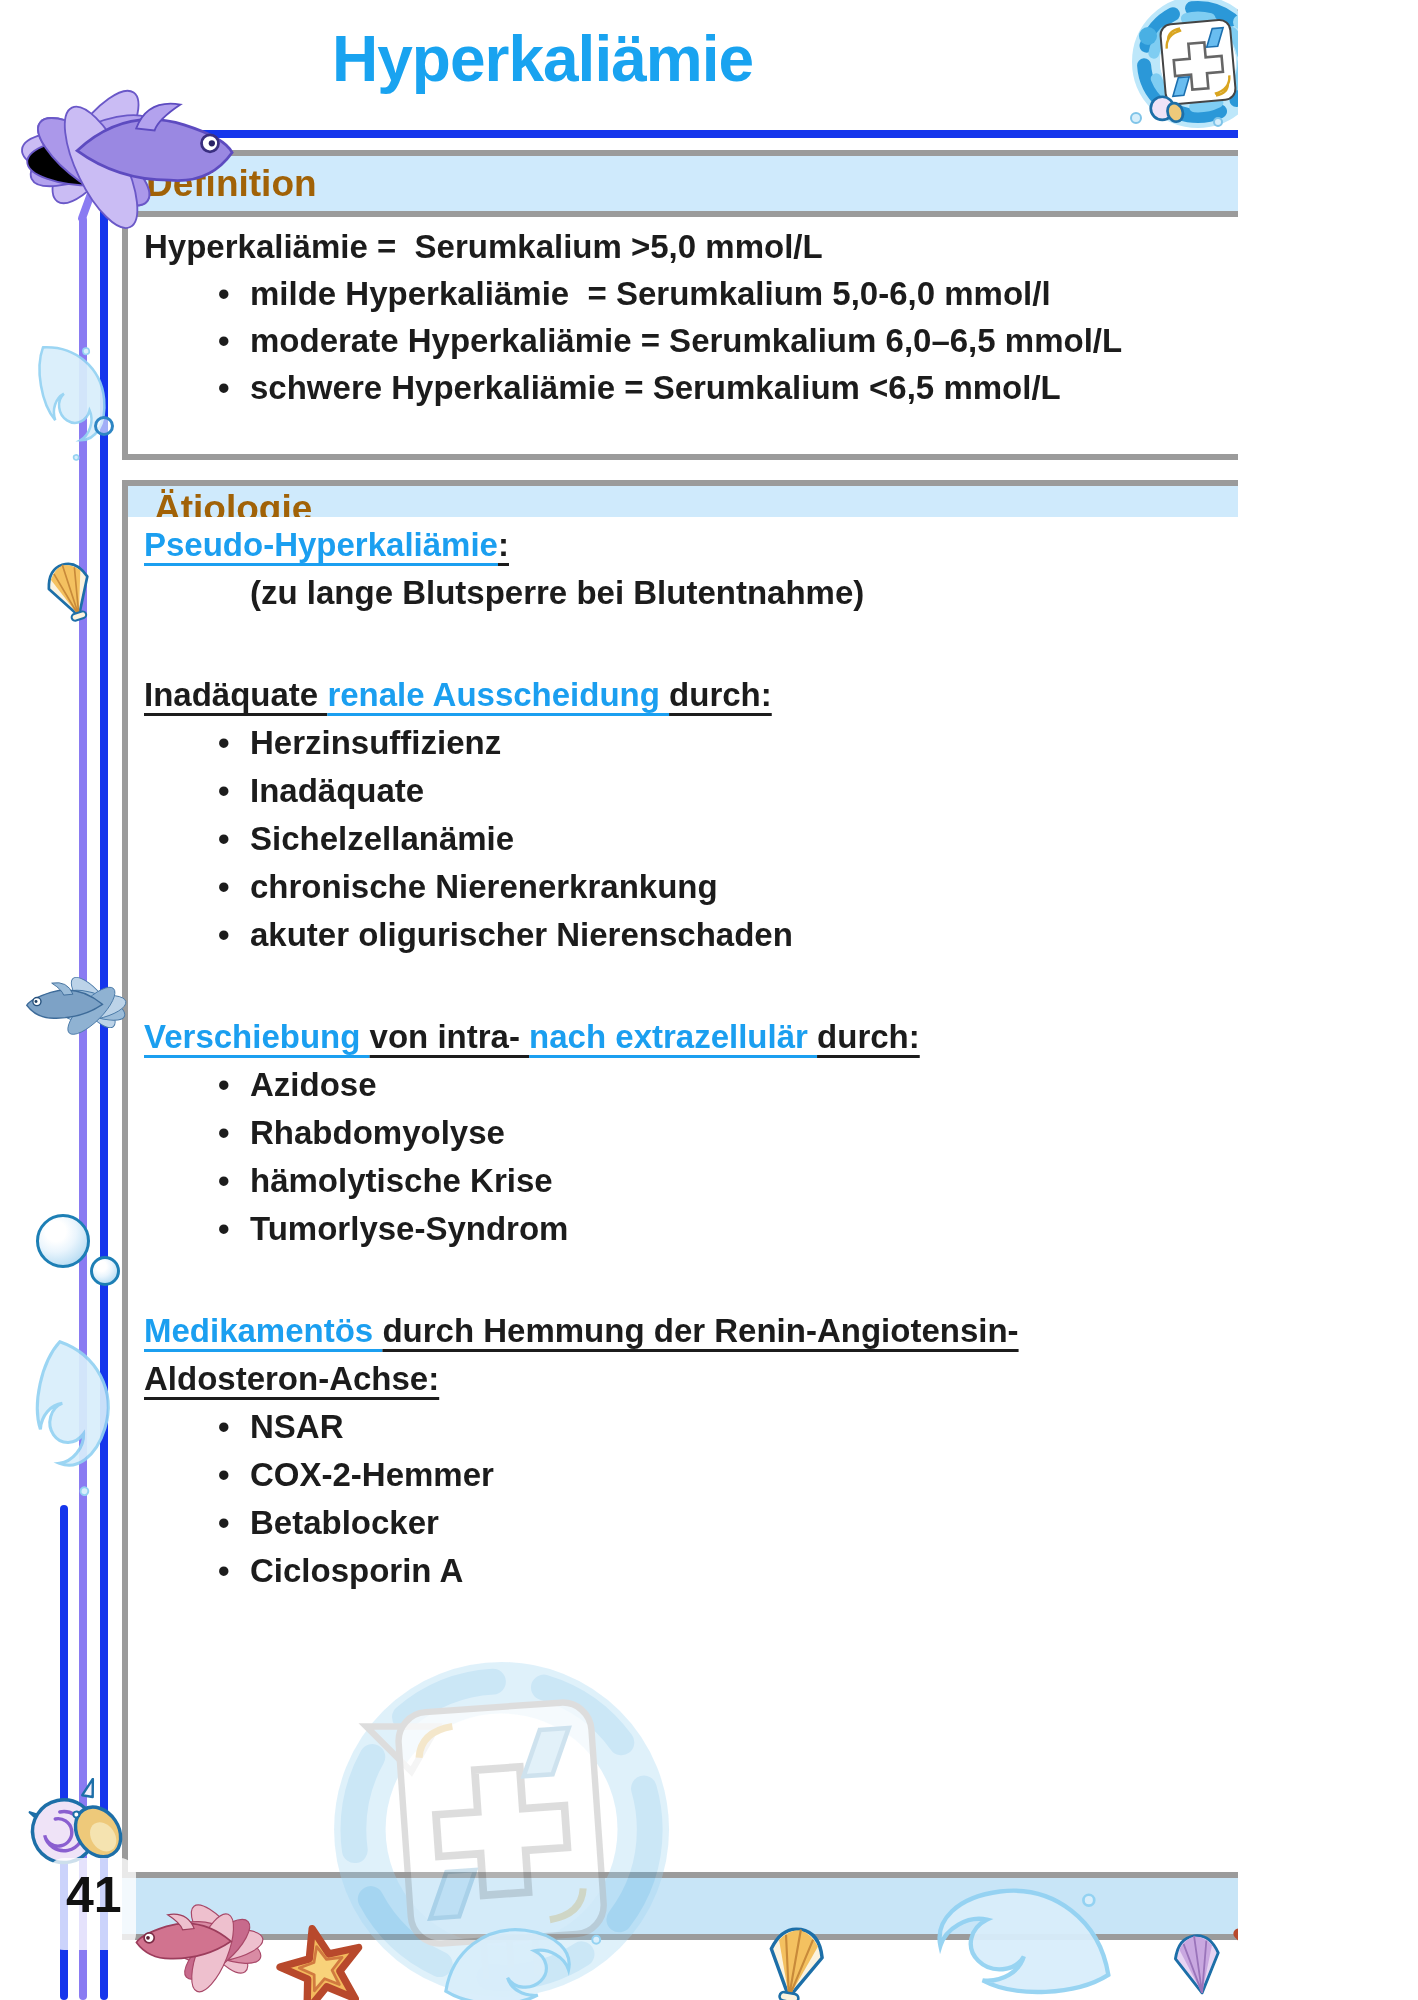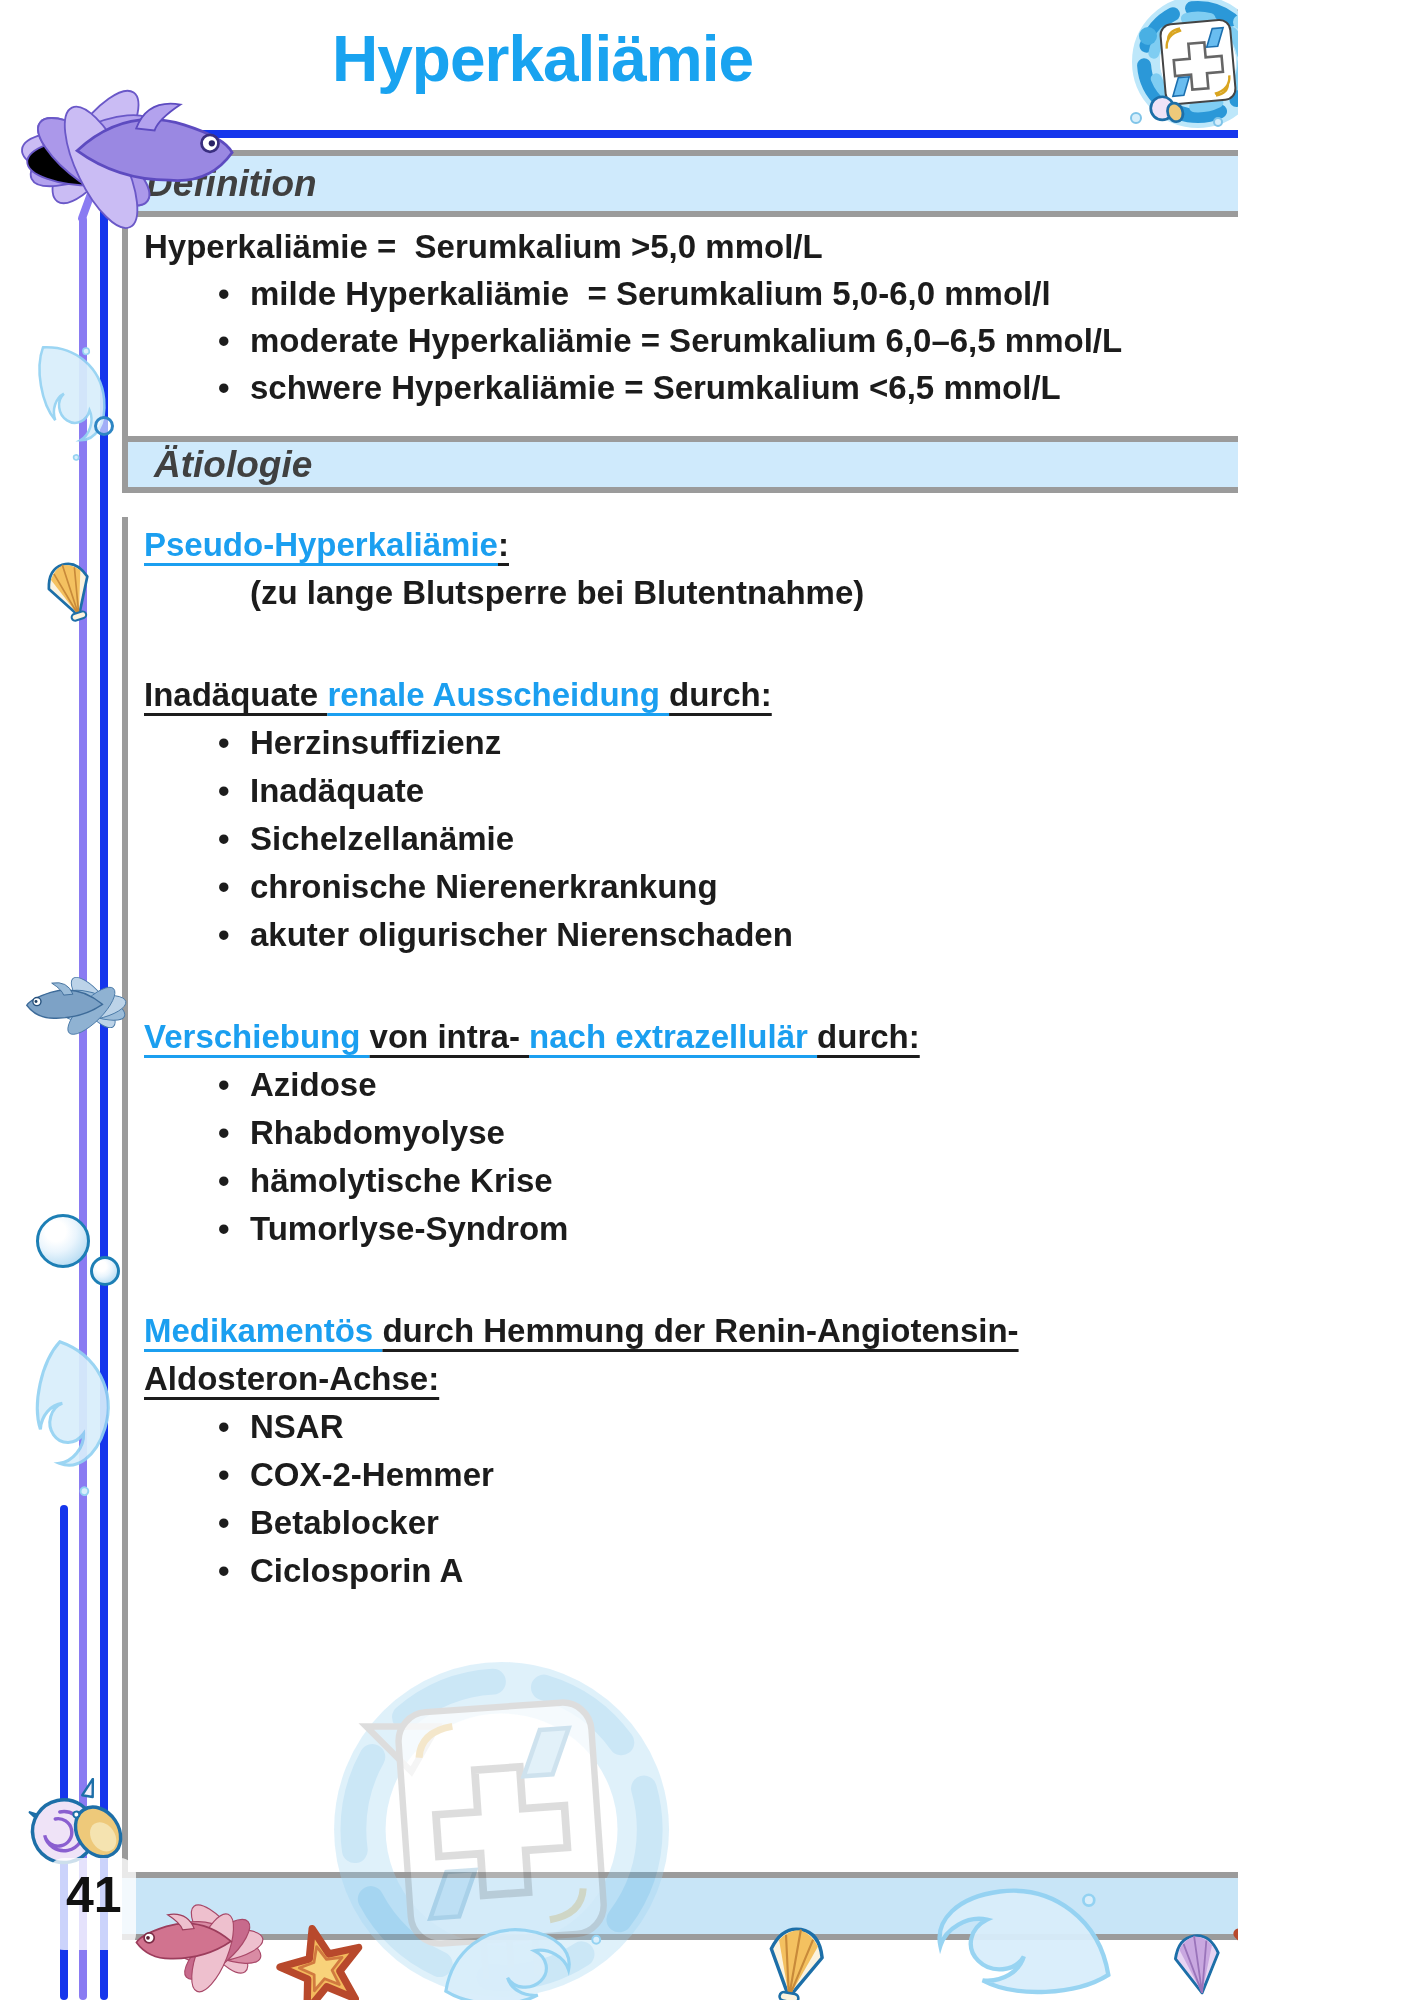--- a/index.html
+++ b/index.html
@@ -17,23 +17,23 @@
   #line-left-outer{left:60px;top:1505px;width:8px;height:495px;background:#1536ec;border-radius:4px;}
   #line-yellow{left:1283px;top:0;width:8px;height:2000px;background:#ffc407;}
 
   
   .title{position:absolute;left:332px;top:22px;z-index:2;margin:0;
          font-size:64px;font-weight:700;letter-spacing:-1px;color:#19a3f0;}
 
   
   .band,.box{position:absolute;left:122px;width:1145px;box-sizing:border-box;z-index:2;}
   .band{background:#cfeafc;border:6px solid #9b9b9b;display:flex;align-items:center;padding-left:18px;}
-  .band .band-label{font-size:37px;font-weight:700;color:#404040;font-style:italic;}
+  .band .band-label{font-size:37px;font-weight:700;color:#a16207;}
   #def-band{top:150px;height:67px;}
-  #aet-band{top:436px;height:57px;padding-left:26px;}
+  #aet-band{top:480px;height:57px;padding-left:26px;}
   .box{background:#fff;border:6px solid #9b9b9b;border-top:none;}
   #def-box{top:217px;height:243px;padding:6px 18px 0 16px;}
   #aet-box{top:517px;height:1361px;padding:4px 18px 0 16px;}
 
   .box p{margin:0;}
   .intro,.ghead,.box li{font-size:33px;line-height:47px;font-weight:700;white-space:pre-wrap;}
   #aet-box .ghead,#aet-box li{line-height:48px;}
   .box ul{margin:0;padding:0;list-style:none;}
   .box li{position:relative;margin-left:72px;padding-left:34px;}
   .box li::before{content:"•";position:absolute;left:2px;top:0;}

